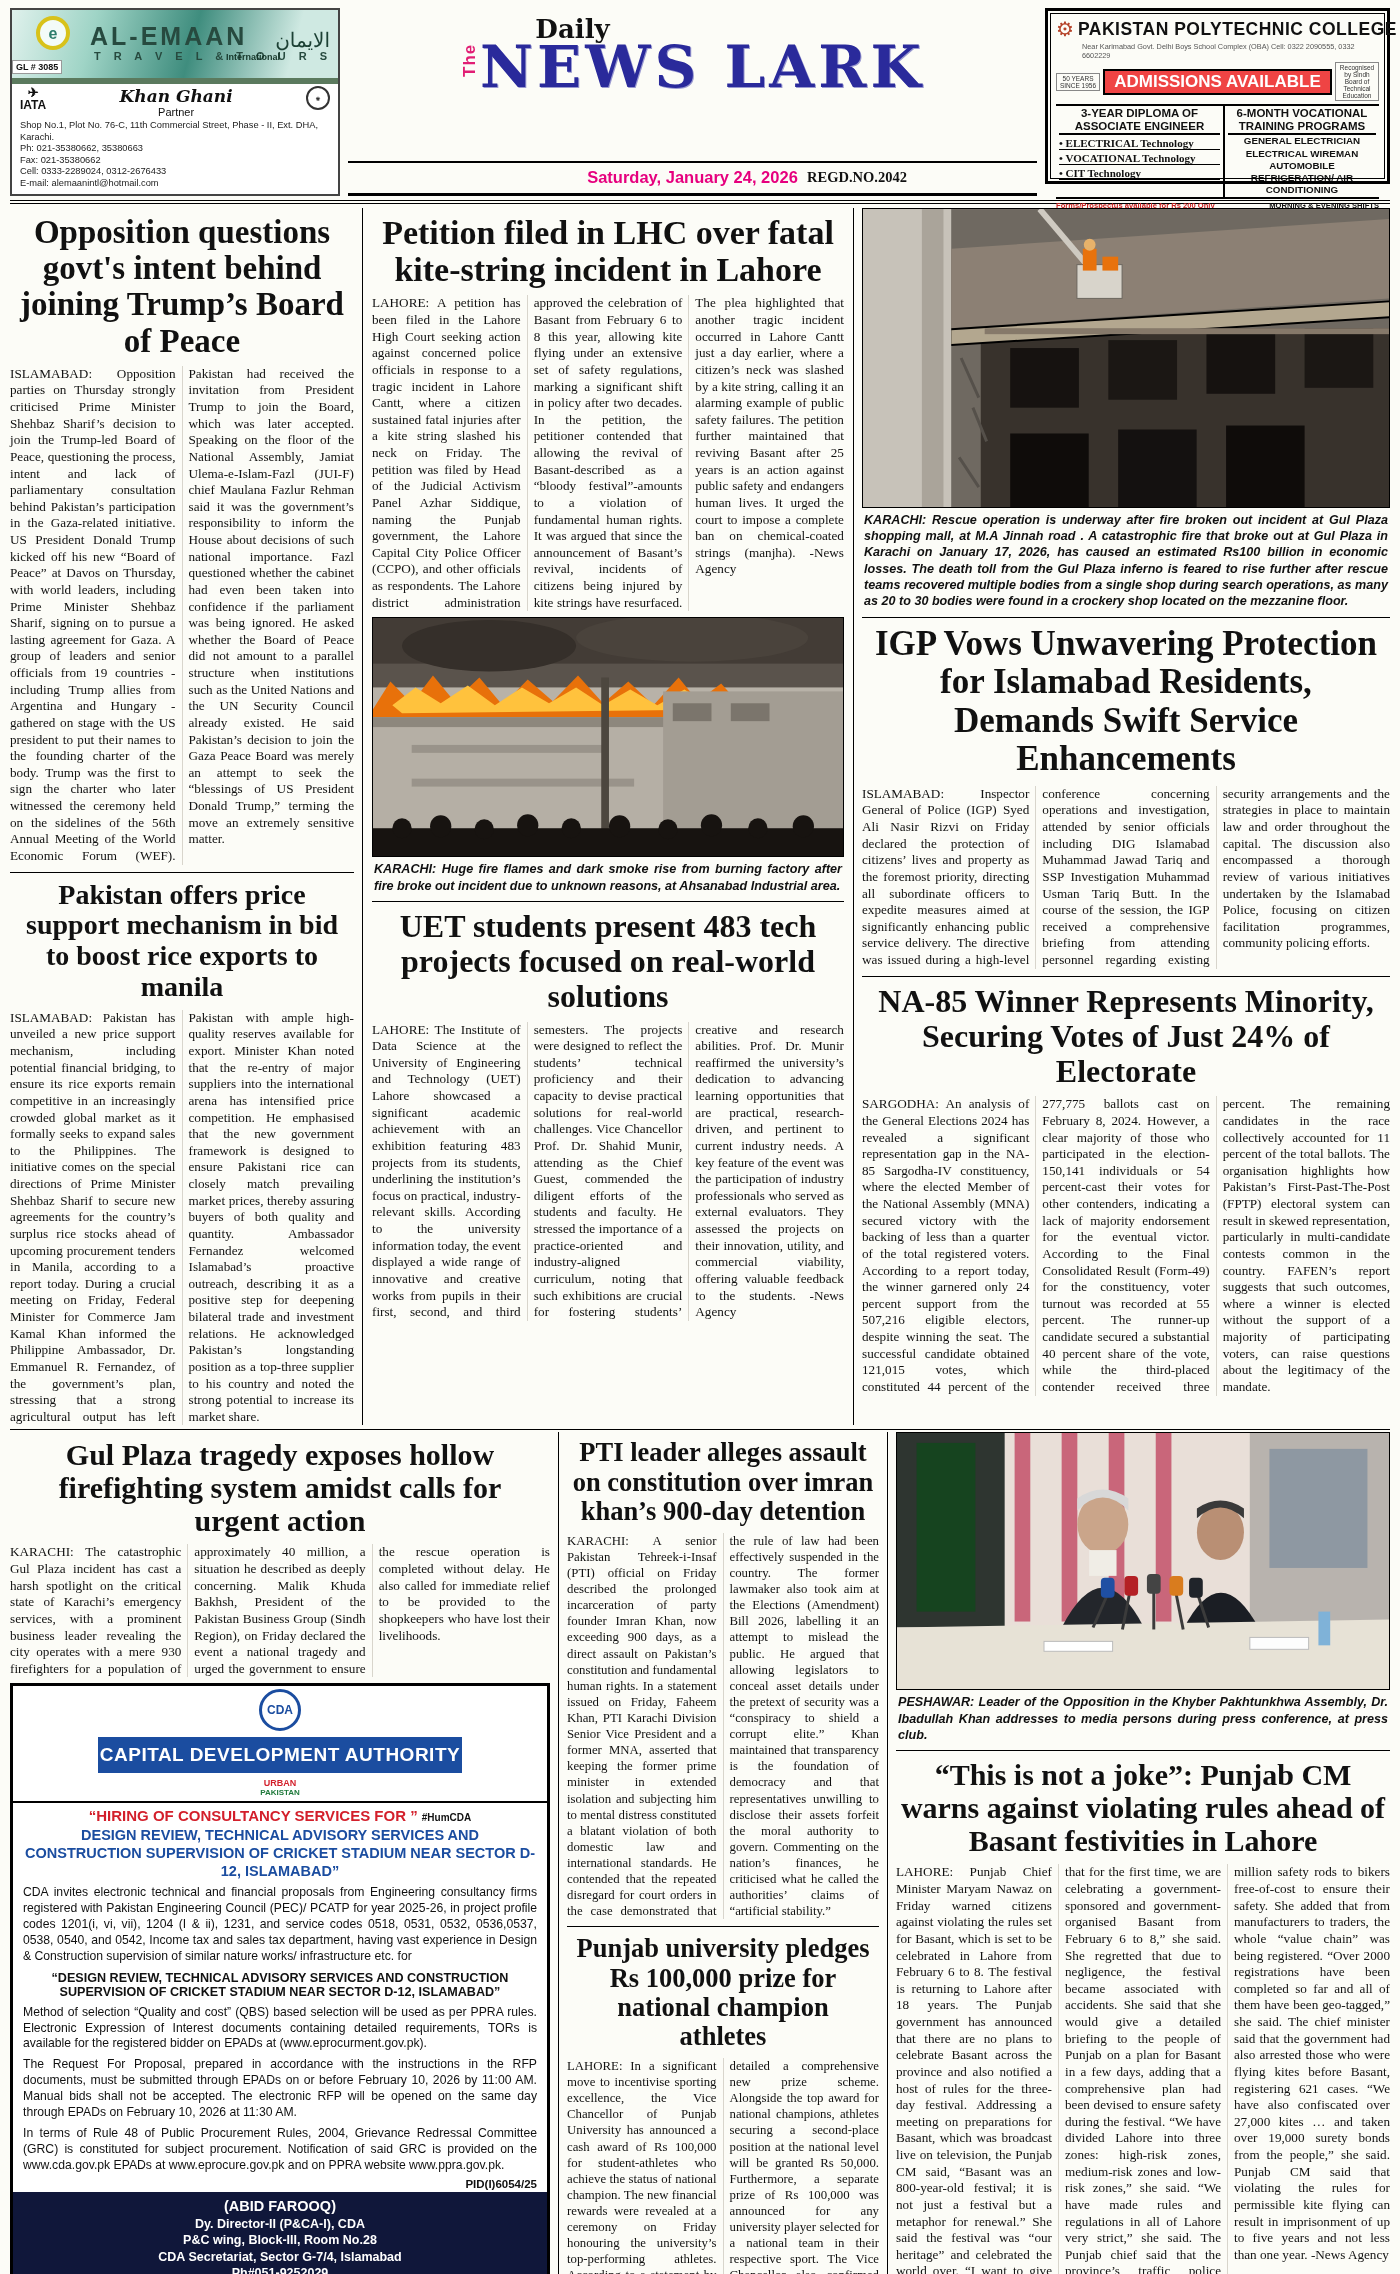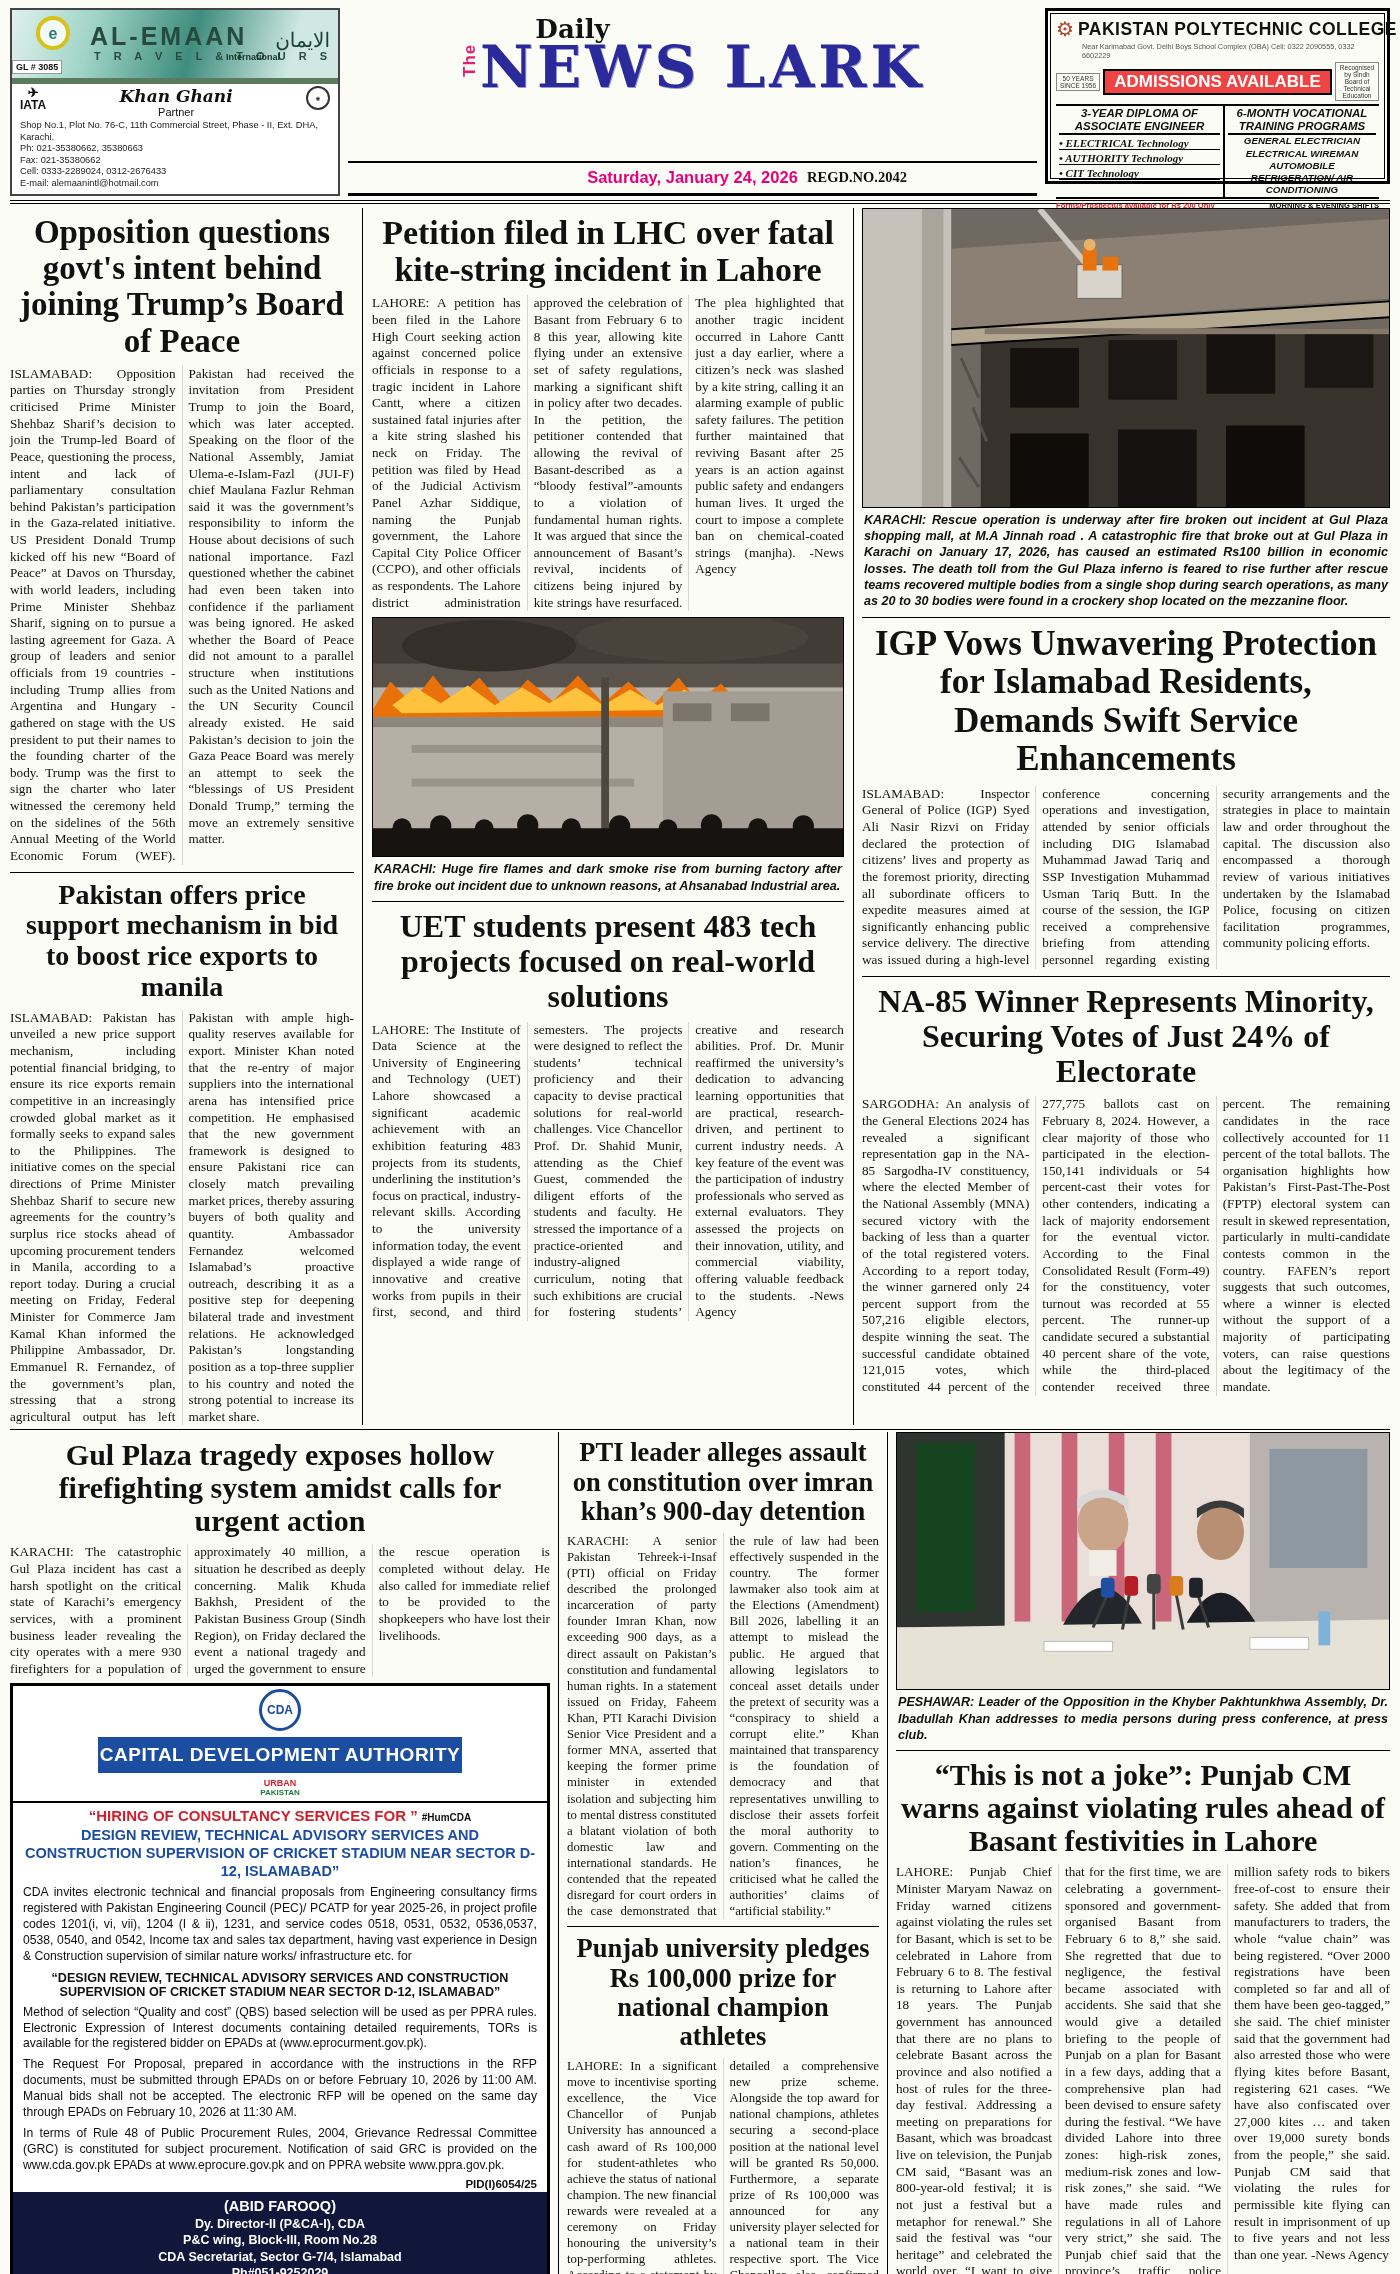--- a/index.html
+++ b/index.html
@@ -49,21 +49,21 @@
       font-family:"Liberation Sans",sans-serif;height:176px;}
   .poly .t{display:flex;align-items:center;gap:4px;}
   .poly .gear{font-size:20px;color:#b5432a;}
   .poly .title{font-size:17.5px;font-weight:bold;letter-spacing:.5px;white-space:nowrap;}
   .poly .sub{font-size:7.3px;color:#555;margin:1px 0 2px 26px;}
   .poly .adm-row{display:flex;align-items:center;gap:3px;}
   .poly .badge{font-size:6.5px;width:44px;color:#333;border:1px solid #888;padding:1px;text-align:center;}
   .poly .adm{flex:1;background:#ef4444;color:#fff;font-weight:bold;text-align:center;font-size:17px;
       padding:1px 0;border:2px solid #000;}
   .poly table{width:100%;border-collapse:collapse;margin-top:3px;}
-  .poly td{border:2px solid #000;border-left:none;border-right:none;vertical-align:top;padding:1px 3px;font-style:italic;}
+  .poly td{border:2px solid #000;border-left:none;border-right:none;vertical-align:top;padding:1px 3px;}
   .poly td+td{border-left:2px solid #000;}
   .poly .cth{font-size:11.5px;font-weight:bold;text-align:center;line-height:1.1;border-bottom:2px solid #000;padding-bottom:1px;}
   .poly .dip li{font-family:"Liberation Serif",serif;font-size:11px;font-weight:bold;list-style:none;
       border-bottom:1px solid #000;margin:2px 0;}
   .poly .dip{margin:2px 0;padding:0;}
   .poly .voc{font-size:9.8px;font-weight:bold;text-align:center;line-height:1.25;}
   .poly .foot{display:flex;justify-content:space-between;font-size:7.6px;margin-top:2px;line-height:1.25;}
   .poly .red{color:#c22;font-weight:bold;}
   .poly .b{font-weight:bold;}
 
@@ -171,21 +171,21 @@
         <span class="adm">ADMISSIONS AVAILABLE</span>
         <span class="badge">Recognised by Sindh Board of Technical Education</span>
       </div>
       <table>
         <tbody>
             <tr>
           <td style="width:52%;">
             <div class="cth">3-YEAR DIPLOMA OF ASSOCIATE ENGINEER</div>
             <ul class="dip">
               <li>• ELECTRICAL Technology</li>
-              <li>• AUTHORITY Technology</li>
+              <li>• VOCATIONAL Technology</li>
               <li>• CIT Technology</li>
             </ul>
           </td>
           <td>
             <div class="cth">6-MONTH VOCATIONAL TRAINING PROGRAMS</div>
             <div class="voc">GENERAL ELECTRICIAN</div>
             <div class="voc">ELECTRICAL WIREMAN</div>
             <div class="voc">AUTOMOBILE</div>
             <div class="voc">REFRIGERATION/ AIR CONDITIONING</div>
           </td>

